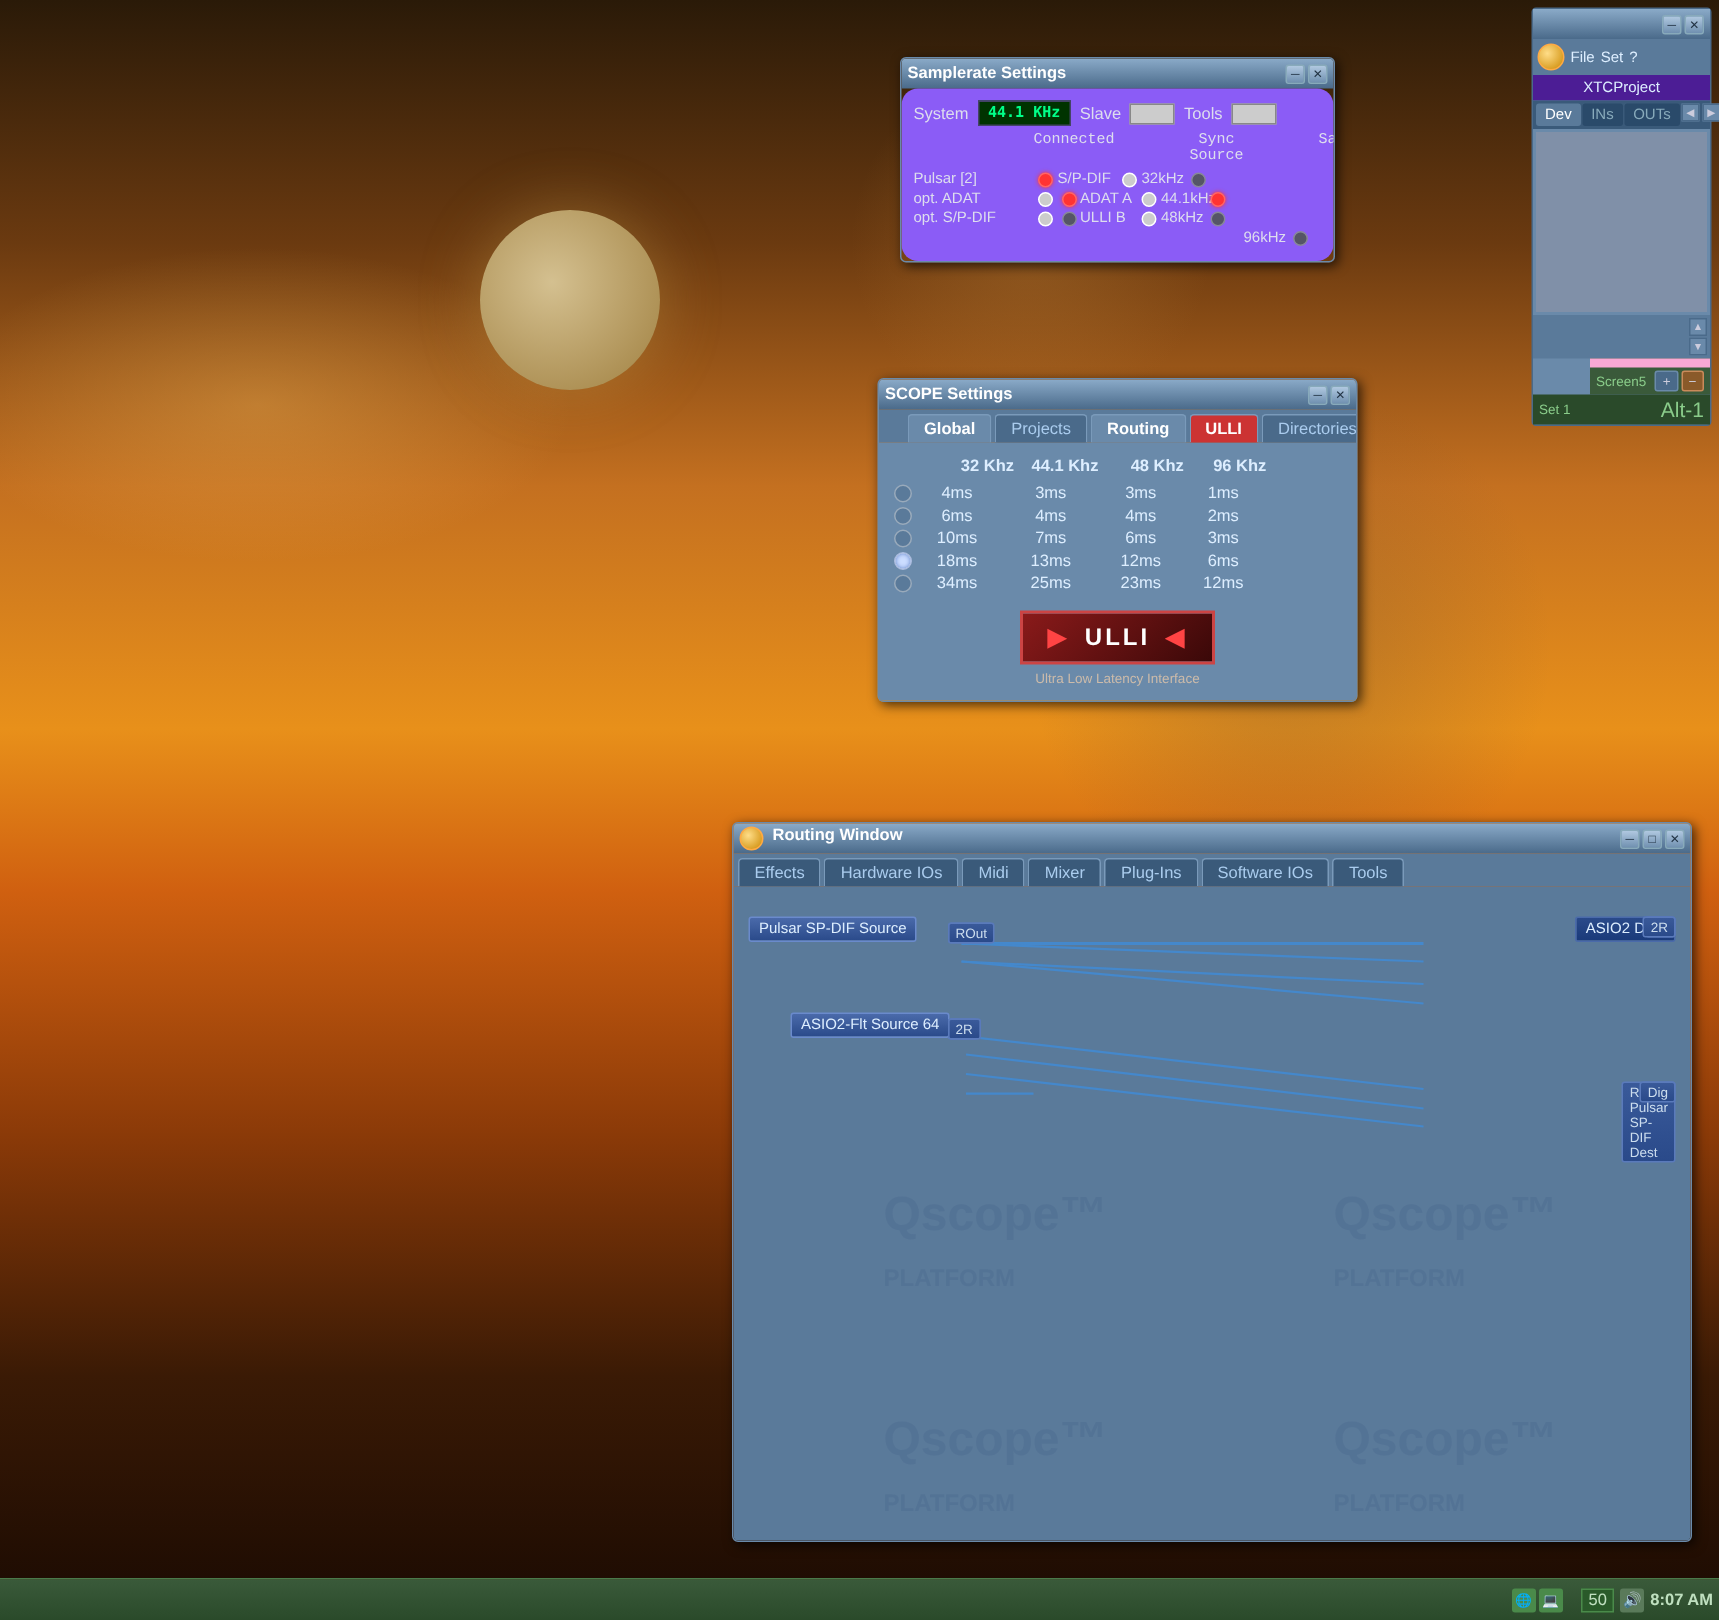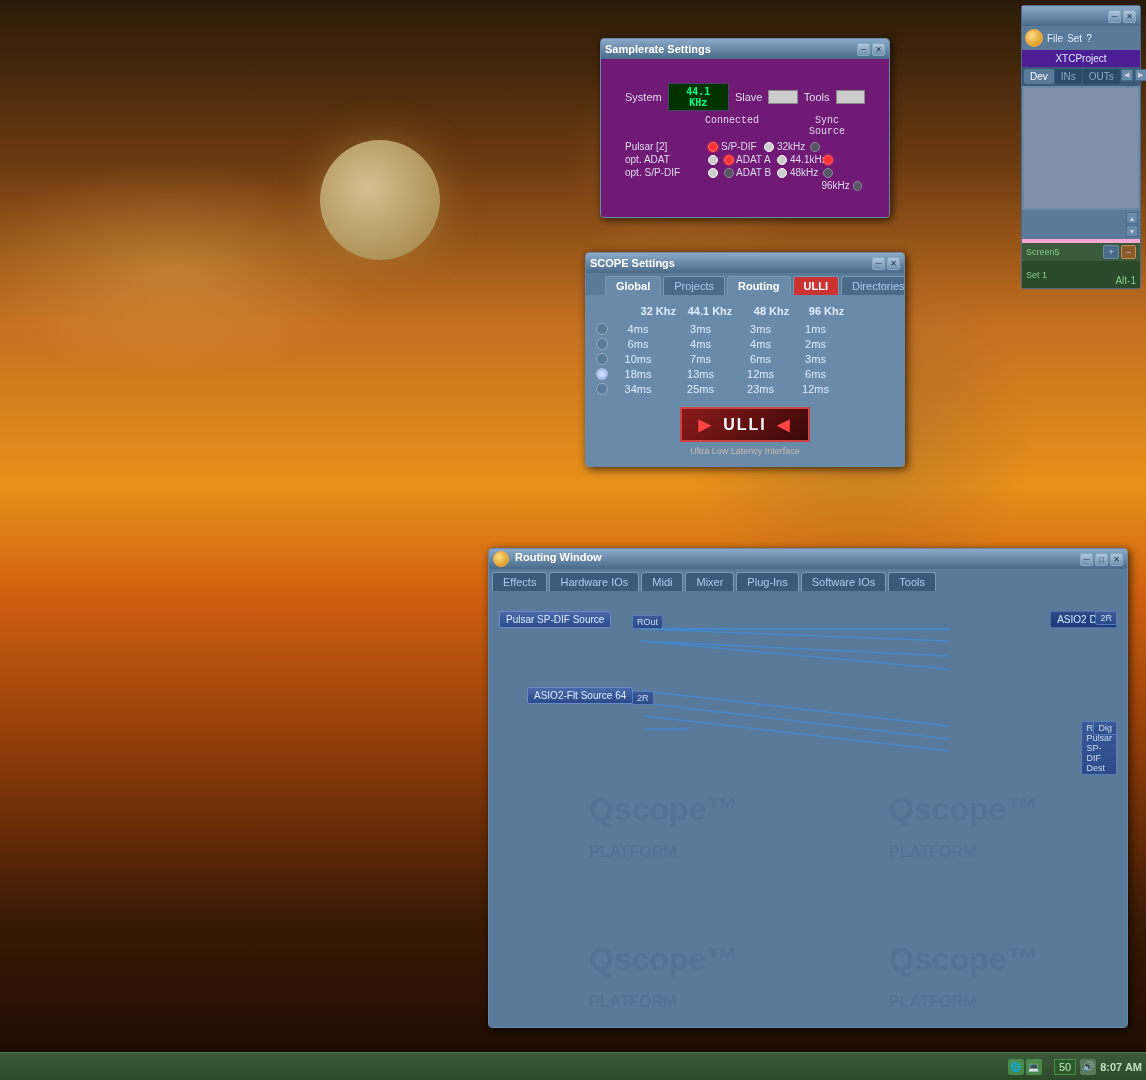--- a/index.html
+++ b/index.html
@@ -156,22 +156,23 @@
     }
 
     
     .samplerate-window {
       top: 38px;
       left: 600px;
       width: 290px;
     }
 
     .samplerate-content {
-      background: #701a75;
-      padding: 24px;
+      background: #8b5cf6;
+      padding: 8px;
+      border-radius: 11px;
     }
 
     .sr-system-row {
       display: flex;
       align-items: center;
       gap: 6px;
       margin-bottom: 4px;
     }
 
     .sr-label {
@@ -590,21 +591,21 @@
       <span class="radio-dot active" style="margin-right:2px;"></span>
       <span style="width:38px; color:#dde; font-size:10px;">ADAT A</span>
       <span class="radio-dot white"></span>
       <span style="width:30px; color:#dde; font-size:10px;">44.1kHz</span>
       <span class="radio-dot active"></span>
     </div>
     <div class="sr-row">
       <span style="width:80px; color:#dde; font-size:10px;">opt. S/P-DIF</span>
       <span class="radio-dot white"></span>
       <span class="radio-dot" style="margin-right:2px;"></span>
-      <span style="width:38px; color:#dde; font-size:10px;">ADAT B</span>
+      <span style="width:38px; color:#dde; font-size:10px;">ULLI B</span>
       <span class="radio-dot white"></span>
       <span style="width:30px; color:#dde; font-size:10px;">48kHz</span>
       <span class="radio-dot"></span>
     </div>
     <div class="sr-row">
       <span style="width:220px;"></span>
       <span style="width:30px; color:#dde; font-size:10px;">96kHz</span>
       <span class="radio-dot"></span>
     </div>
   </div>
@@ -729,21 +730,21 @@
     </svg>
 
     <div style="position:absolute; top:20px; left:10px; display:flex; align-items:flex-start;">
       <div class="route-source" style="position:relative; left:0; top:0;">Pulsar SP-DIF Source</div>
       <div style="position:absolute; left:133px; top:4px; display:flex; flex-direction:column; gap:8px;">
         <div class="route-port">LOut</div>
         <div class="route-port">ROut</div>
       </div>
     </div>
 
-    <div style="position:absolute; top:96px; left:10px; display:flex; align-items:center;padding-left:28px;">
+    <div style="position:absolute; top:84px; left:10px; display:flex; align-items:center;padding-left:28px;">
       <div class="route-source" style="position:relative; left:0; top:0;">ASIO2-Flt Source 64</div>
       <div style="position:absolute; left:133px; top:4px; display:flex; flex-direction:column; gap:4px;">
         <div class="route-port">1L</div>
         <div class="route-port">1R</div>
         <div class="route-port">2L</div>
         <div class="route-port">2R</div>
       </div>
     </div>
 
     <div style="position:absolute; top:20px; right:10px; display:flex; flex-direction:column; align-items:flex-end;">
@@ -799,30 +800,30 @@
 
   <div class="side-panel-content"></div>
 
   <div style="display:flex; justify-content:flex-end; background:#5a7a9a; padding:2px;">
     <div style="display:flex; flex-direction:column; gap:1px;">
       <div class="scroll-btn">▲</div>
       <div class="scroll-btn">▼</div>
     </div>
   </div>
 
-  <div style="background:#3a5a3a; padding:2px 4px; display:flex; align-items:center; justify-content:space-between; border-top:4px solid #f9a8d4;">
+  <div style="background:#3a5a3a; padding:2px 4px; display:flex; align-items:center; justify-content:space-between; border-top:6px solid #f9a8d4;margin-left:38px;">
     <span style="color:#8acc8a; font-size:9px;">Screen5</span>
     <div style="display:flex; gap:2px;">
       <div class="sfooter-btn">+</div>
       <div class="sfooter-btn orange">−</div>
     </div>
   </div>
   <div style="background:#2a4a2a; padding:2px 4px; display:flex; align-items:center; justify-content:space-between;">
     <span style="color:#8acc8a; font-size:9px;">Set 1</span>
-    <span style="color:#8acc8a; font-size:10px;margin-top:12px;">Alt-1</span>
+    <span style="color:#8acc8a; font-size:14px;">Alt-1</span>
   </div>
 </div>
 
 <div class="taskbar">
   <div class="taskbar-right">
     <div class="taskbar-icons">
       <div class="taskbar-icon">🌐</div>
       <div class="taskbar-icon">💻</div>
     </div>
     <div class="taskbar-badge">

